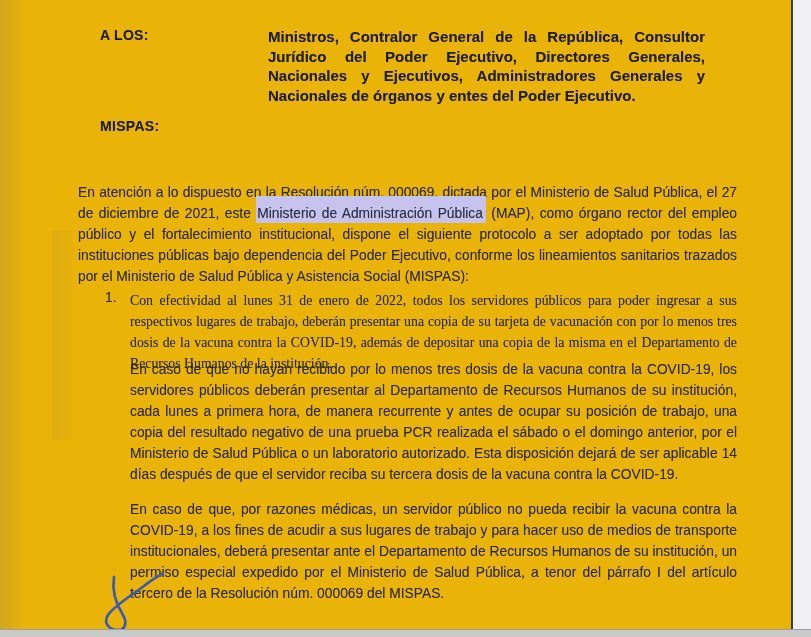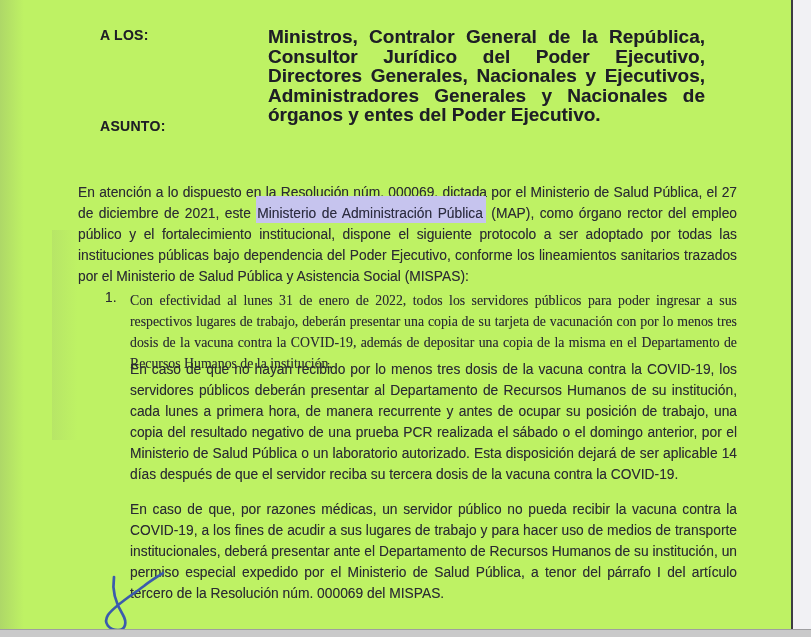--- a/index.html
+++ b/index.html
@@ -5,21 +5,21 @@
   html, body {
     margin: 0;
     padding: 0;
     background: #ffffff;
   }
   .canvas {
     position: relative;
     width: 811px;
     height: 637px;
     overflow: hidden;
-    background: #bef264;
+    background: #eab308;
     font-family: "Liberation Sans", sans-serif;
     color: #2b2b33;
   }
   
   .left-shade {
     position: absolute;
     left: 0; top: 0;
     width: 30px; height: 100%;
     background: linear-gradient(to right, rgba(110,110,118,0.20), rgba(110,110,118,0.0) 80%);
     pointer-events: none;
@@ -58,21 +58,21 @@
     font-size: 14px;
     letter-spacing: 0.3px;
     color: #1e1e26;
     text-shadow: 0 0 0.5px rgba(30,30,38,0.4);
   }
   .hdr-value {
     position: absolute;
     left: 268px;
     width: 437px;
     font-weight: 700;
-    font-size: 19px;
+    font-size: 15px;
     line-height: 19.5px;
     text-align: justify;
     color: #1e1e26;
     text-shadow: 0 0 0.5px rgba(30,30,38,0.4);
   }
   .body-par {
     position: absolute;
     margin: 0;
     font-size: 13.8px;
     line-height: 21px;
@@ -109,21 +109,21 @@
 <body>
 
 <div class="canvas">
 
   <div class="left-shade"></div>
   <div class="mid-left-shade"></div>
 
   <div class="label" style="left:100px; top:27px;">A LOS:</div>
   <div class="hdr-value" style="top:27px;">Ministros, Contralor General de la República, Consultor Jurídico del Poder Ejecutivo, Directores Generales, Nacionales y Ejecutivos, Administradores Generales y Nacionales de órganos y entes del Poder Ejecutivo.</div>
 
-  <div class="label" style="left:100px; top:118px;">ASUNTO:</div>
+  <div class="label" style="left:100px; top:118px;">MISPAS:</div>
 
   <p class="body-par intro"><span>En atención a lo dispuesto en la Resolución núm. 000069, dictada por el Ministerio de Salud Pública, el 27 de diciembre de 2021, este </span><mark class="hl">Ministerio de Administración Pública</mark><span> (MAP), como órgano rector del empleo público y el fortalecimiento institucional, dispone el siguiente protocolo a ser adoptado por todas las instituciones públicas bajo dependencia del Poder Ejecutivo, conforme los lineamientos sanitarios trazados por el Ministerio de Salud Pública y Asistencia Social (MISPAS):</span></p>
 
   <div class="num">1.</div>
   <p class="body-par item-p0">Con efectividad al lunes 31 de enero de 2022, todos los servidores públicos para poder ingresar a sus respectivos lugares de trabajo, deberán presentar una copia de su tarjeta de vacunación con por lo menos tres dosis de la vacuna contra la COVID-19, además de depositar una copia de la misma en el Departamento de Recursos Humanos de la institución.</p>
   <p class="body-par item-p1">En caso de que no hayan recibido por lo menos tres dosis de la vacuna contra la COVID-19, los servidores públicos deberán presentar al Departamento de Recursos Humanos de su institución, cada lunes a primera hora, de manera recurrente y antes de ocupar su posición de trabajo, una copia del resultado negativo de una prueba PCR realizada el sábado o el domingo anterior, por el Ministerio de Salud Pública o un laboratorio autorizado. Esta disposición dejará de ser aplicable 14 días después de que el servidor reciba su tercera dosis de la vacuna contra la COVID-19.</p>
   <p class="body-par item-p2">En caso de que, por razones médicas, un servidor público no pueda recibir la vacuna contra la COVID-19, a los fines de acudir a sus lugares de trabajo y para hacer uso de medios de transporte institucionales, deberá presentar ante el Departamento de Recursos Humanos de su institución, un permiso especial expedido por el Ministerio de Salud Pública, a tenor del párrafo I del artículo tercero de la Resolución núm. 000069 del MISPAS.</p>
 
   <svg class="signature" viewBox="0 0 80 75" aria-hidden="true">
     <path d="M 22 14

